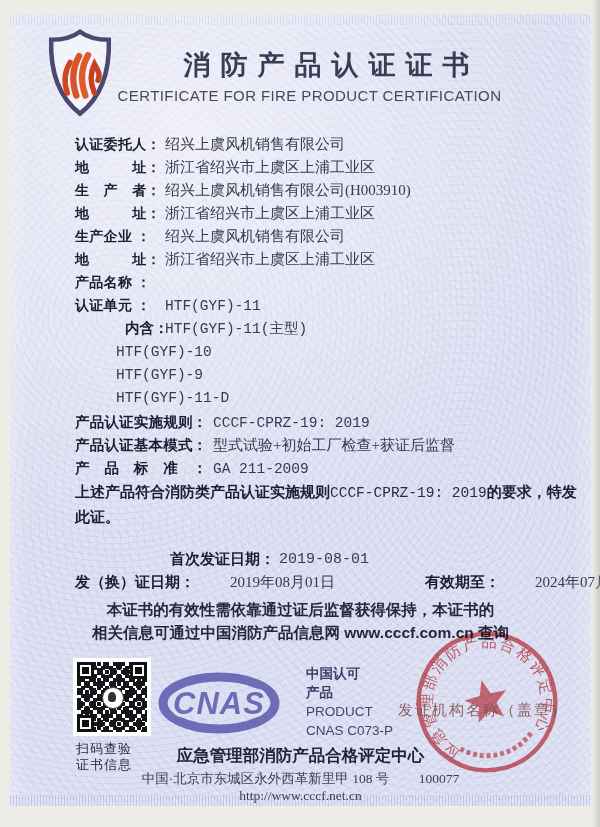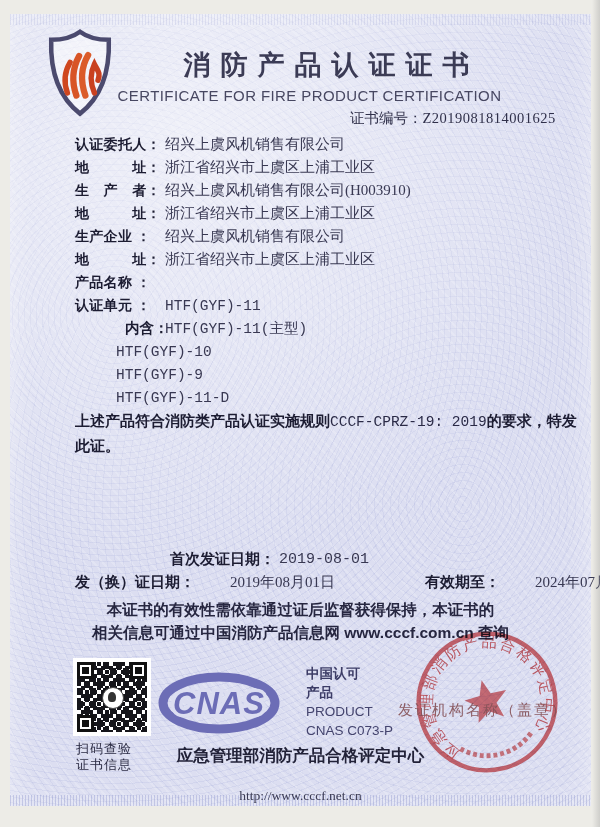--- a/index.html
+++ b/index.html
@@ -95,23 +95,20 @@
         <g fill="none" stroke-linecap="round">
           <path d="M36 74 C31 60 33 50 39 40" stroke="#cf4720" stroke-width="6"></path>
           <path d="M46 77 C40 60 42 46 49 33" stroke="#d85426" stroke-width="7"></path>
           <path d="M56 77 C50 60 52 44 59 32" stroke="#db5b2a" stroke-width="7"></path>
           <path d="M66 74 C61 62 62 50 66 42 C70 50 73 52 70 60" stroke="#c9401f" stroke-width="6"></path>
         </g>
       </svg>
     </div>
     <div class="title">消防产品认证证书</div>
     <div class="subtitle">CERTIFICATE FOR FIRE PRODUCT CERTIFICATION</div>
-    <div class="certno">
-      <span>证书编号：</span><span class="num">Z2019081814001625</span>
-    </div>
 
     <div class="fields">
       <div class="frow">
         <span class="flabel">认证委托人：</span>
         <span class="fvalue">绍兴上虞风机销售有限公司</span>
       </div>
       <div class="frow">
         <span class="flabel">地　　　址：</span>
         <span class="fvalue">浙江省绍兴市上虞区上浦工业区</span>
       </div>
@@ -146,20 +143,34 @@
       <div class="frow">
         <span class="fvalue mono inc-item-indent">HTF(GYF)-10</span>
       </div>
       <div class="frow">
         <span class="fvalue mono inc-item-indent">HTF(GYF)-9</span>
       </div>
       <div class="frow">
         <span class="fvalue mono inc-item-indent">HTF(GYF)-11-D</span>
       </div>
 
+      <div class="rules">
+        <div class="frow">
+          <span class="rlabel">产品认证实施规则：</span>
+          <span class="fvalue mono">CCCF-CPRZ-19: 2019</span>
+        </div>
+        <div class="frow">
+          <span class="rlabel">产品认证基本模式：</span>
+          <span class="fvalue">型式试验+初始工厂检查+获证后监督</span>
+        </div>
+        <div class="frow">
+          <span class="rlabel">产　品　标　准　：</span>
+          <span class="fvalue mono">GA 211-2009</span>
+        </div>
+      </div>
 
       <div class="statement">
         <span>上述产品符合消防类产品认证实施规则</span><span class="mono">CCCF-CPRZ-19: 2019</span><span>的要求，特发此证。</span>
       </div>
     </div>
 
     <div class="first-issue">
       <span class="dlabel">首次发证日期：</span>
       <span class="dvalue mono">2019-08-01</span>
     </div>
@@ -210,15 +221,19 @@
             <textPath href="#sealArc">应急管理部消防产品合格评定中心</textPath>
           </text>
           <path d="M0,-23 L5.8,-7.9 L21.9,-7.1 L9.3,3 L13.5,18.6 L0,9.8 L-13.5,18.6 L-9.3,3 L-21.9,-7.1 L-5.8,-7.9 Z" fill="#cf4043" opacity=".8"></path>
           <path d="M -38 40 A 55.2 55.2 0 0 0 38 40" fill="none" stroke="#cf4043" stroke-width="5" stroke-dasharray="4 3" opacity=".75"></path>
         </g>
       </svg>
     </div>
     <div class="seal-overlay">发证机构名称（盖章）</div>
 
     <div class="org">应急管理部消防产品合格评定中心</div>
+    <div class="addr">
+      <span>中国·北京市东城区永外西革新里甲 108 号</span>
+      <span class="zip">100077</span>
+    </div>
     <div class="url">http://www.cccf.net.cn</div>
   </div>
 </div>
 
 </body></html>

